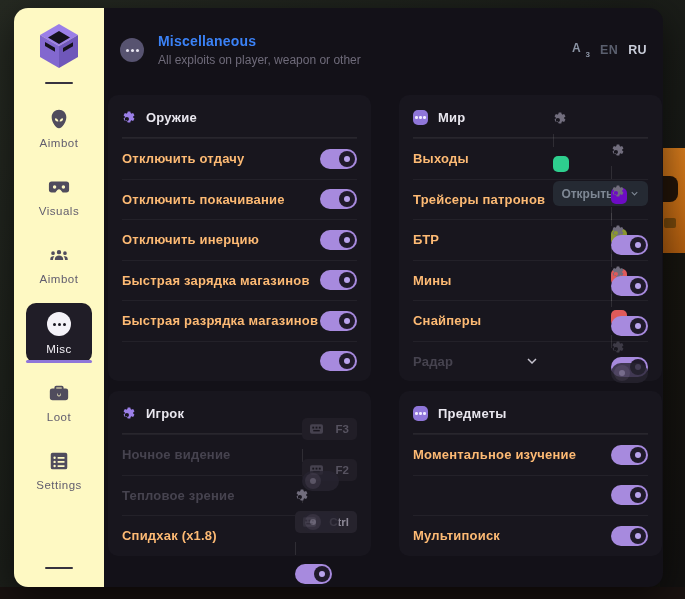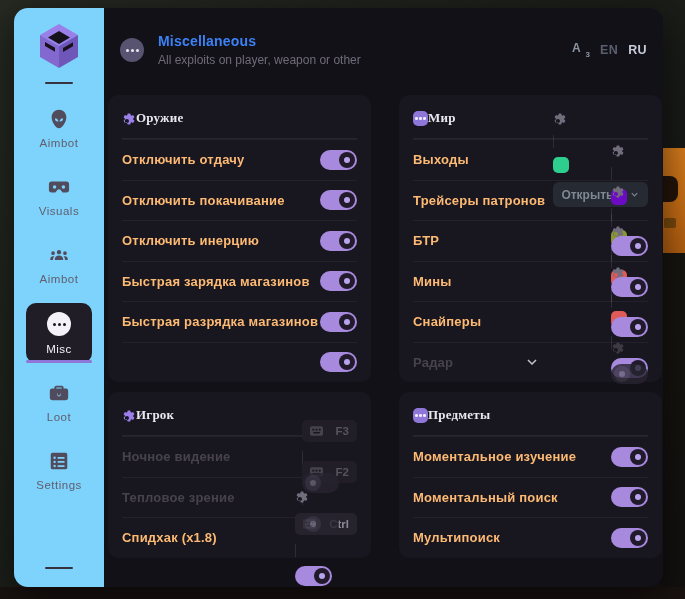--- a/index.html
+++ b/index.html
@@ -20,21 +20,21 @@
   .bg-bottom { position:absolute; left:0; top:587px; width:685px; height:12px; background:#191210; }
   .bg-right-dark { position:absolute; left:660px; top:253px; width:25px; height:334px; background:linear-gradient(180deg,#17150f,#121110); }
 
   
   .window { position:absolute; left:14px; top:8px; width:649px; height:579px;
     background:#131118; border-radius:14px; overflow:hidden; display:flex;
     box-shadow:0 10px 40px rgba(0,0,0,.6);
   }
 
   
-  .sidebar { width:90px; background:#7dd3fc; display:flex; flex-direction:column; align-items:center; flex-shrink:0; }
+  .sidebar { width:90px; background:#fef9c3; display:flex; flex-direction:column; align-items:center; flex-shrink:0; }
   .logo { margin:14px 0 6px; width:44px; height:48px; }
   .sb-divider { width:28px; height:2px; background:#36333f; border-radius:2px; margin:6px 0 10px; }
   .sb-divider.bottom { margin-top:auto; margin-bottom:18px; }
   .nav-item { width:66px; padding:9px 0 8px; margin:5px 0; display:flex; flex-direction:column; align-items:center; gap:7px;
     border-radius:10px; cursor:pointer; position:relative; }
   .nav-item .nav-label { font-size:11.5px; letter-spacing:.5px; color:#615d6e; }
   .nav-item svg { width:22px; height:22px; fill:#504c5d; }
   .nav-item.active { background:#201d27; }
   .nav-item.active .nav-label { color:#f2f0f6; }
   .nav-item.active::after { content:""; position:absolute; left:0; right:0; bottom:0; height:3px;
@@ -55,21 +55,21 @@
   .lang { font-size:12.5px; font-weight:700; letter-spacing:.4px; cursor:pointer; }
   .lang.en { color:#5a5f6e; }
   .lang.ru { color:#c9cdd9; }
   .tr-icon { color:#8a93a3; font-size:12px; font-weight:700; line-height:1; position:relative; width:18px; height:16px; }
   .tr-icon .a { position:absolute; left:0; top:0; }
   .tr-icon .z { position:absolute; right:0; bottom:-1px; font-size:9px; }
 
   
   .content { flex:1; display:grid; grid-template-columns:263px 1fr; gap:10px 28px; padding:3px 1px 0 4px; align-content:start; }
   .card { background:#18161e; border-radius:10px; padding:0 14px; }
-  .card-head { display:flex; align-items:flex-end; padding:15px 0 12px;font-family:Liberation Serif, serif; }
+  .card-head { display:flex; align-items:flex-start; gap:10px; padding:15px 0 12px; }
   .card-title { font-size:13px; font-weight:700; color:#e9e7ef; letter-spacing:.2px; }
   .card-head-divider { height:1px; background:rgba(255,255,255,.07); }
   .gear-purple svg { width:14px; height:14px; fill:#9b7fe8; display:block; }
   .dots-sq { width:15px; height:15px; border-radius:5px; background:#8f76d9; display:flex; align-items:center; justify-content:center; gap:1.5px; }
   .dots-sq i { width:2.5px; height:2.5px; border-radius:50%; background:#efeaff; display:block; }
 
   .row { height:40.5px; display:flex; align-items:center; border-top:1px solid rgba(255,255,255,.05); }
   .row:first-of-type { border-top:none; }
   .row-label { font-size:13px; font-weight:700; color:#fdba74; letter-spacing:.2px; }
   .row.disabled .row-label { color:#46434f; }
@@ -474,21 +474,20 @@
 
         <div class="row">
           <span class="row-label">Моментальное изучение</span>
           <div class="controls">
               <div class="toggle on">
                 <div class="knob"></div>
               </div>
             </div>
         </div>
         <div class="row">
-          <span class="row-label">Моментальный поиск</span>
           <div class="controls">
               <div class="toggle on">
                 <div class="knob"></div>
               </div>
             </div>
         </div>
         <div class="row">
           <span class="row-label">Мультипоиск</span>
           <div class="controls">
               <div class="toggle on">

